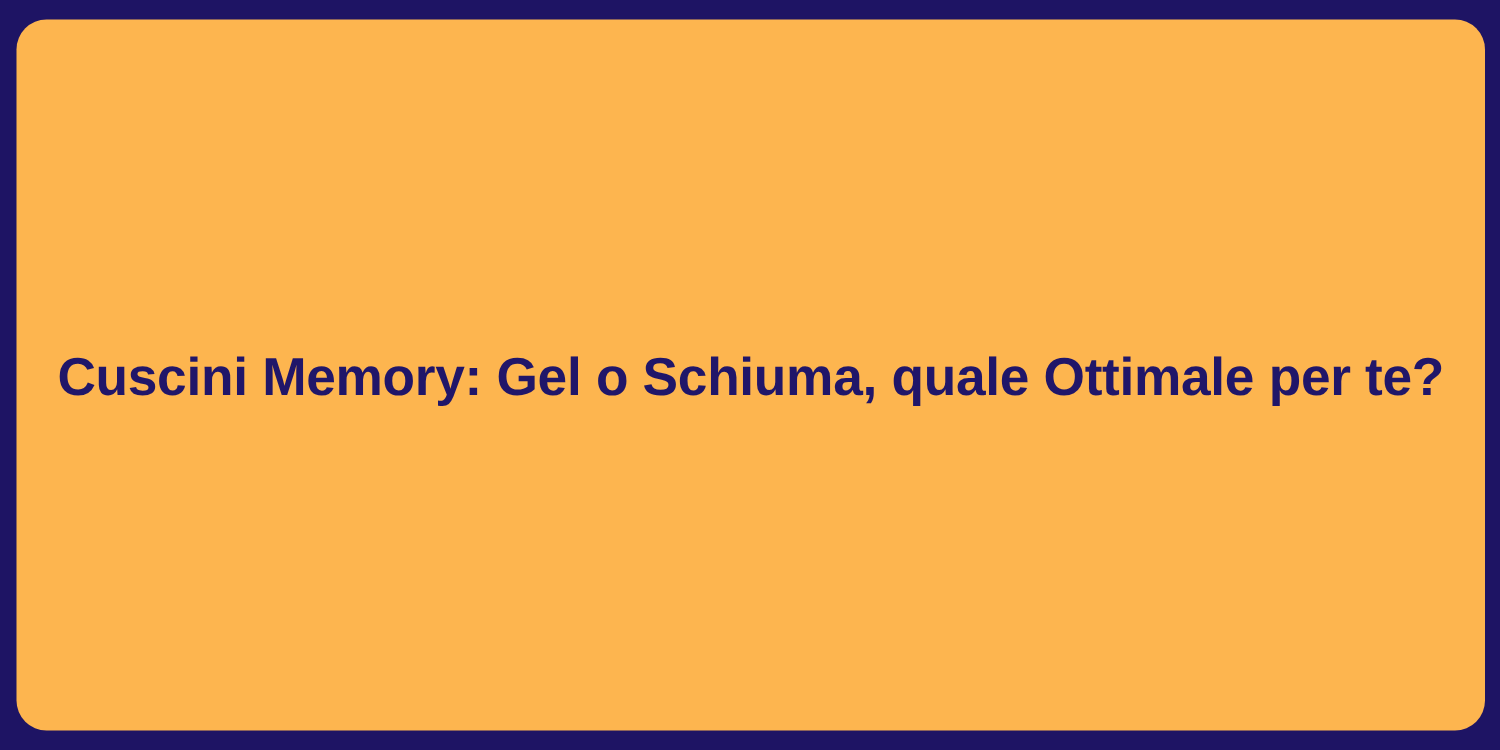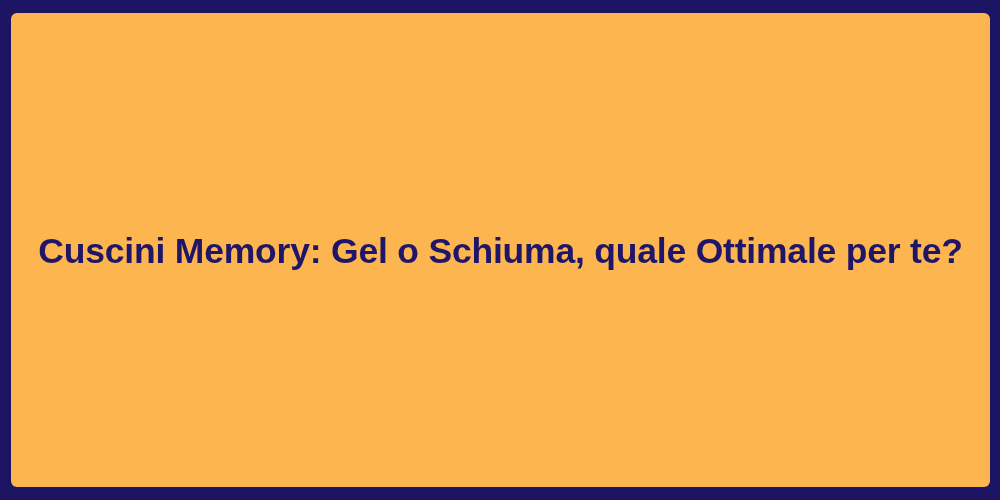--- a/index.html
+++ b/index.html
@@ -24,21 +24,21 @@
     justify-content: center;
   }
 
   .card {
     position: absolute;
     left: 11px;
     top: 13px;
     width: 979px;
     height: 474px;
     background: #fdb54f;
-    border-radius: 6px;
+    border-radius: 20px;
     display: flex;
     align-items: center;
     justify-content: center;
     box-sizing: border-box;
     overflow: hidden;
   }
 
   .headline {
     margin: 0;
     padding: 0 40px;

